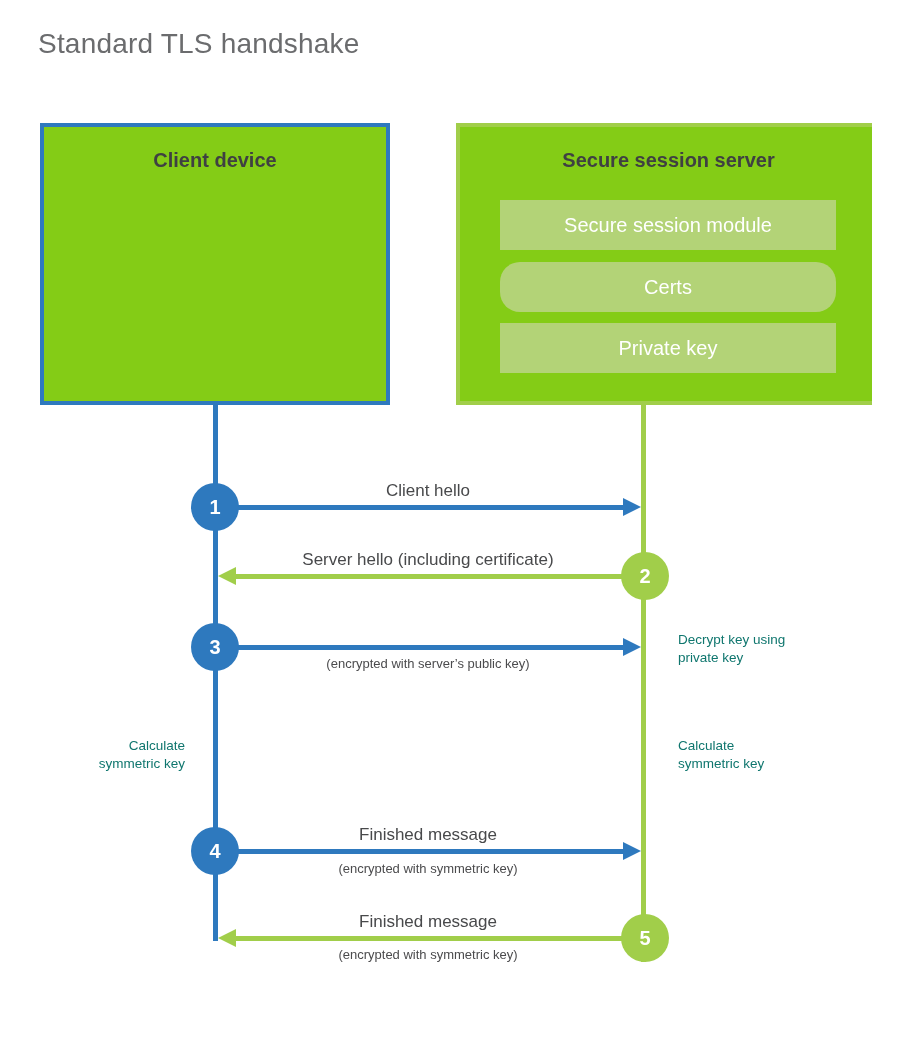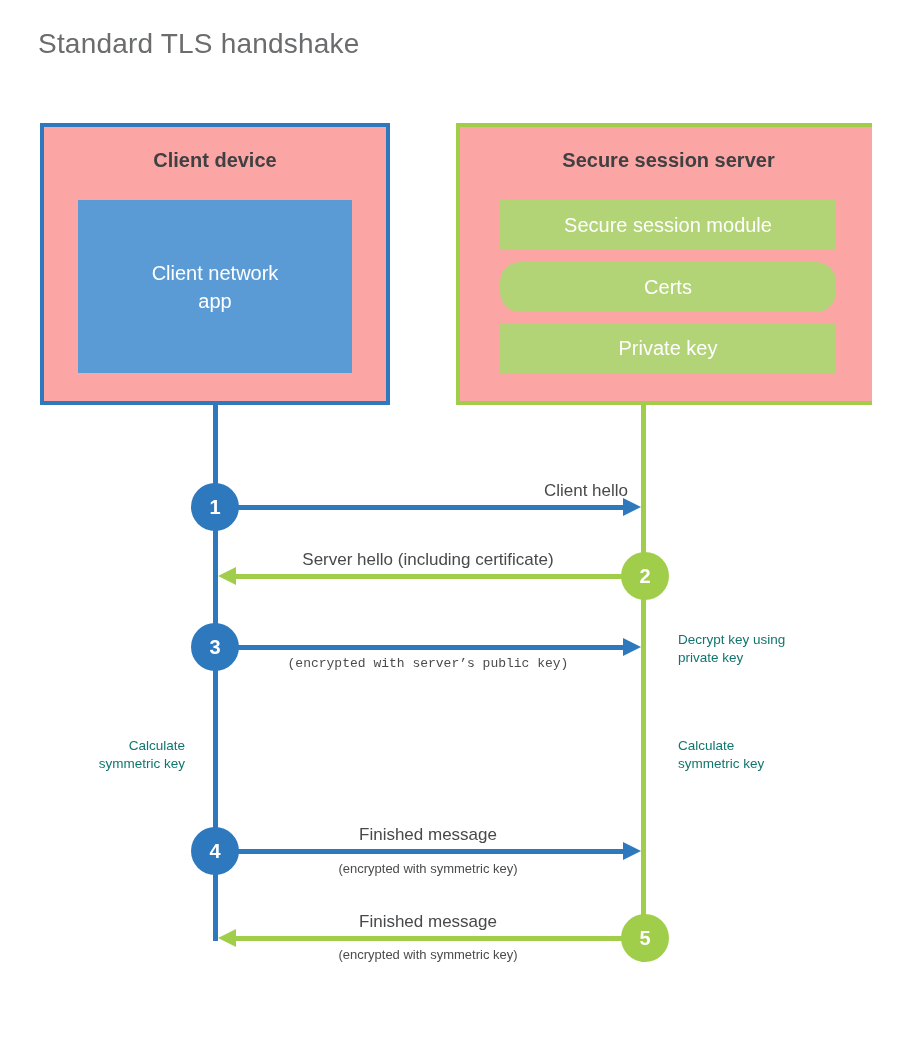--- a/index.html
+++ b/index.html
@@ -4,21 +4,21 @@
 <style>
   html,body { margin:0; padding:0; background:#ffffff; }
   .canvas {
     position:relative; width:872px; height:1058px; background:#ffffff;
     font-family:"Liberation Sans", sans-serif; overflow:hidden;
   }
   .page-title {
     position:absolute; left:38px; top:28px;
     font-size:28px; font-weight:300; color:#6B6C6E; letter-spacing:0.2px;
   }
-  .box { position:absolute; box-sizing:border-box; background:#fca5a5; }
+  .box { position:absolute; box-sizing:border-box; background:#84cc16; }
   .box.client { left:40px; top:123px; width:350px; height:282px; border:4px solid #2E79BE; }
   .box.server { left:456px; top:123px; width:425px; height:282px; border:4px solid #A1CE4A; }
   .box-title {
     position:absolute; top:22px; left:0; width:100%; text-align:center;
     font-size:20px; font-weight:bold; color:#3F4042;
   }
   .app-box {
     position:absolute; left:34px; top:73px; width:274px; height:173px;
     background:#5B9BD5; color:#ffffff; font-size:20px; line-height:1.4;
     display:flex; align-items:center; justify-content:center; text-align:center;
@@ -68,45 +68,43 @@
 </style>
 </head>
 <body>
 
 <div class="canvas">
 
   <div class="page-title">Standard TLS handshake</div>
 
   <div class="box client">
     <div class="box-title">Client device</div>
-    <div class="app-box">Client network
-app</div>
   </div>
 
   <div class="box server">
     <div class="box-title">Secure session server</div>
     <div class="server-bar bar-1">Secure session module</div>
     <div class="server-bar bar-2">Certs</div>
     <div class="server-bar bar-3">Private key</div>
   </div>
 
   <div class="lifeline blue"></div>
   <div class="lifeline green"></div>
 
   <div class="arrow-line blue" style="left:215px; top:505px; width:410px;"></div>
   <div class="arrow-head to-right" style="left:623px; top:498px;"></div>
-  <div class="msg-label" style="top:481px;text-align:right;">Client hello</div>
+  <div class="msg-label" style="top:481px;">Client hello</div>
 
   <div class="arrow-line green" style="left:236px; top:574px; width:409px;"></div>
   <div class="arrow-head to-left" style="left:218px; top:567px;"></div>
   <div class="msg-label" style="top:550px;">Server hello (including certificate)</div>
 
   <div class="arrow-line blue" style="left:215px; top:645px; width:410px;"></div>
   <div class="arrow-head to-right" style="left:623px; top:638px;"></div>
-  <div class="msg-sub" style="top:656px;font-family:Liberation Mono, monospace;">(encrypted with server’s public key)</div>
+  <div class="msg-sub" style="top:656px;">(encrypted with server’s public key)</div>
 
   <div class="arrow-line blue" style="left:215px; top:849px; width:410px;"></div>
   <div class="arrow-head to-right" style="left:623px; top:842px;"></div>
   <div class="msg-label" style="top:825px;">Finished message</div>
   <div class="msg-sub" style="top:861px;">(encrypted with symmetric key)</div>
 
   <div class="arrow-line green" style="left:236px; top:936px; width:409px;"></div>
   <div class="arrow-head to-left" style="left:218px; top:929px;"></div>
   <div class="msg-label" style="top:912px;">Finished message</div>
   <div class="msg-sub" style="top:947px;">(encrypted with symmetric key)</div>

